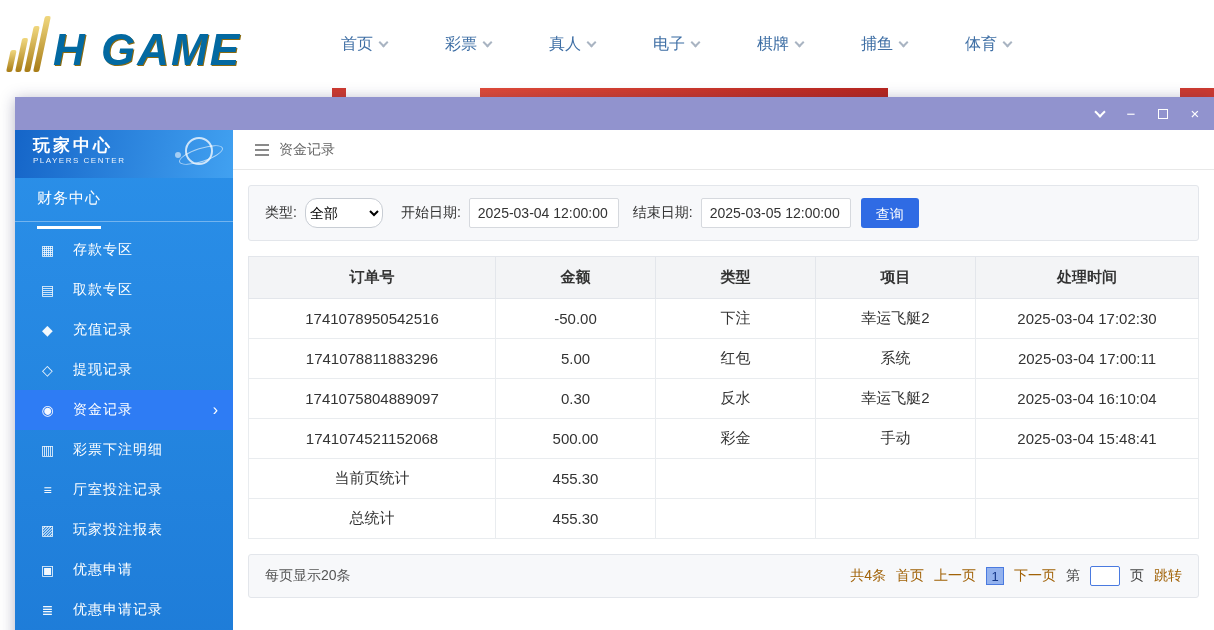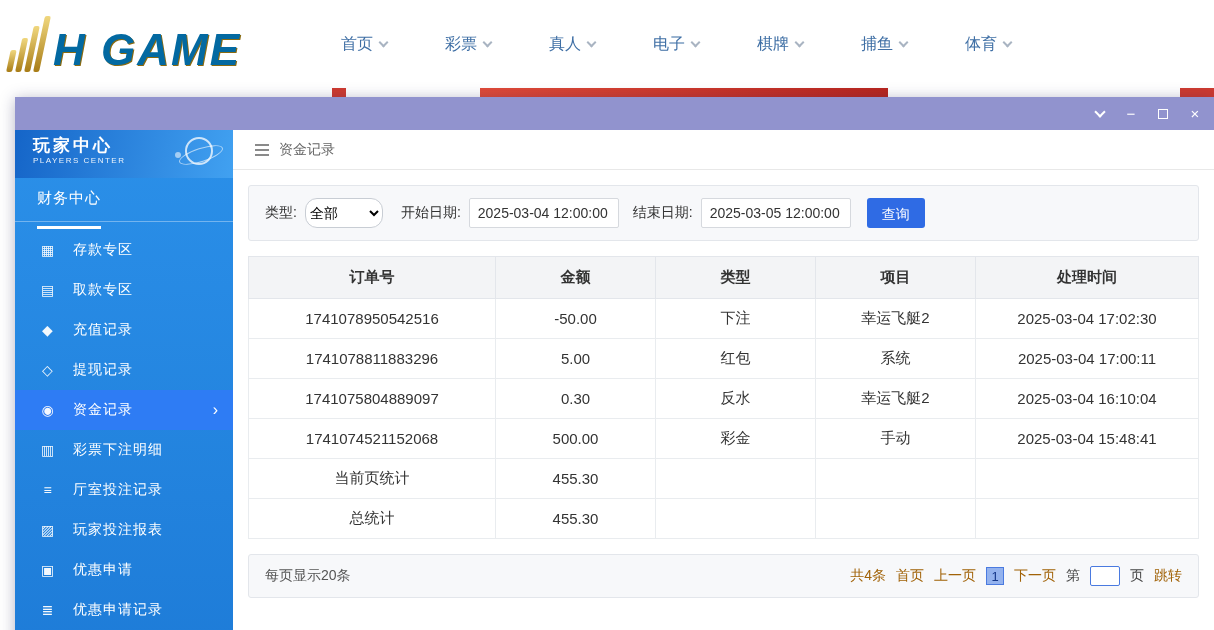--- a/index.html
+++ b/index.html
@@ -81,21 +81,21 @@
   .content-pad { padding:15px; flex:1; }
 
   .filter-box { height:56px; background:#f7f8fa; border:1px solid #e3e6eb; border-radius:3px;
     display:flex; align-items:center; padding:0 16px; font-size:14px; margin-bottom:15px; }
   .f-label { color:#333; }
   .f-sel { height:30px; width:78px; border:1px solid #c8cdd4; border-radius:12px; background:#fff;
     font-size:14px; margin-left:8px; font-family:inherit; }
   .f-input { height:30px; width:150px; border:1px solid #d6d9de; border-radius:2px;
     padding:0 8px; font-size:14px; color:#333; margin-left:8px; font-family:inherit; }
   .ml18 { margin-left:18px; } .ml14 { margin-left:14px; }
-  .query-btn { height:30px; padding:8px 15px; margin-left:16px; background:#2f6be4; color:#fff;
+  .query-btn { height:30px; padding:8px 15px; margin-left:10px; background:#2f6be4; color:#fff;
     border:none; border-radius:3px; font-size:14px; cursor:pointer; font-family:inherit; }
 
   table.records { width:100%; border-collapse:collapse; font-size:15px; background:#fff; }
   table.records th { height:42px; background:#f3f4f6; border:1px solid #e3e6eb;
     font-weight:bold; text-align:center; color:#333; }
   table.records td { height:40px; border:1px solid #e9ecef; text-align:center; color:#333;margin-left:40px; }
 
   .footer-box { margin-top:15px; height:44px; background:#f7f8fa; border:1px solid #e3e6eb;
     border-radius:3px; display:flex; align-items:center; justify-content:space-between;
     padding:0 16px; font-size:14px; color:#555; }

